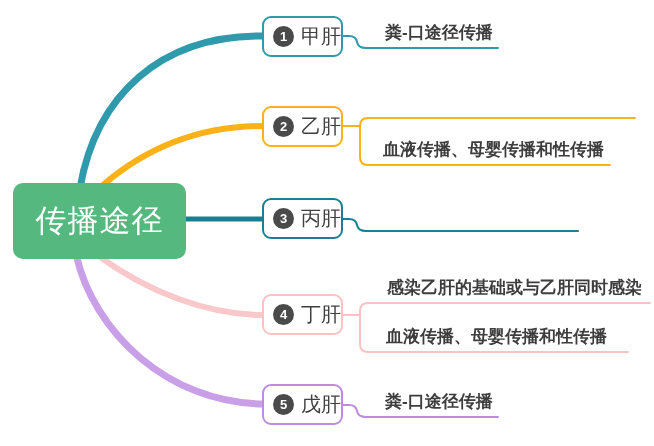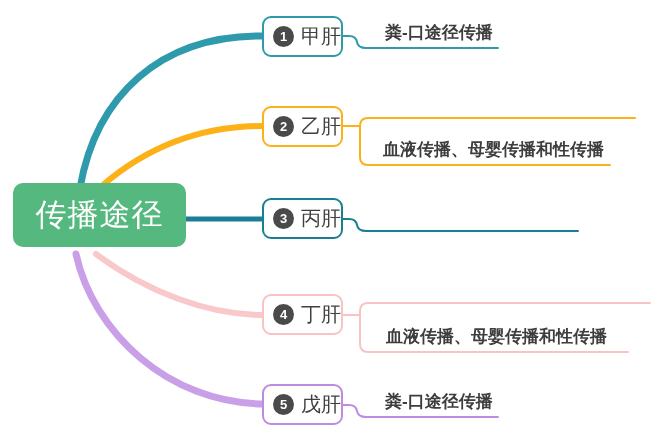--- a/index.html
+++ b/index.html
@@ -4,21 +4,21 @@
 <style>
   html,body{margin:0;padding:0;background:#ffffff;}
   .canvas{
     position:relative;width:654px;height:446px;background:#ffffff;overflow:hidden;
     font-family:"Liberation Sans","DejaVu Sans",sans-serif;
   }
   .canvas svg{position:absolute;left:0;top:0;width:654px;height:446px;}
   .curve{fill:none;stroke-linecap:round;}
   .conn{fill:none;stroke-width:2;stroke-linecap:round;stroke-linejoin:round;}
   .root{
-    position:absolute;left:13px;top:183px;width:173px;height:64px;
+    position:absolute;left:13px;top:183px;width:173px;height:76px;
     border-radius:10px;display:flex;align-items:center;justify-content:center;
     box-sizing:border-box;
   }
   .root-label{color:#ffffff;font-size:31px;letter-spacing:1px;}
   .node{
     position:absolute;width:81px;height:41px;background:#ffffff;
     border:2px solid #999;border-radius:9px;box-sizing:border-box;
     display:flex;align-items:center;padding-left:9px;gap:7px;
   }
   .badge{
@@ -71,16 +71,17 @@
     <span class="badge" style="background: rgb(74, 74, 74);">4</span>
     <span class="nlabel">丁肝</span>
   </div>
   <div class="node" style="left: 262px; top: 384px; border-color: rgb(189, 140, 224);">
     <span class="badge" style="background: rgb(74, 74, 74);">5</span>
     <span class="nlabel">戊肝</span>
   </div>
 
   <div class="child" style="left:385px;top:21px">粪-口途径传播</div>
   <div class="child" style="left:383px;top:138px">血液传播、母婴传播和性传播</div>
+  <div class="child" style="left:387px;top:276px">感染乙肝的基础或与乙肝同时感染</div>
   <div class="child" style="left:386px;top:325px">血液传播、母婴传播和性传播</div>
   <div class="child" style="left:385px;top:390px">粪-口途径传播</div>
 
 </div>
 
 </body></html>

